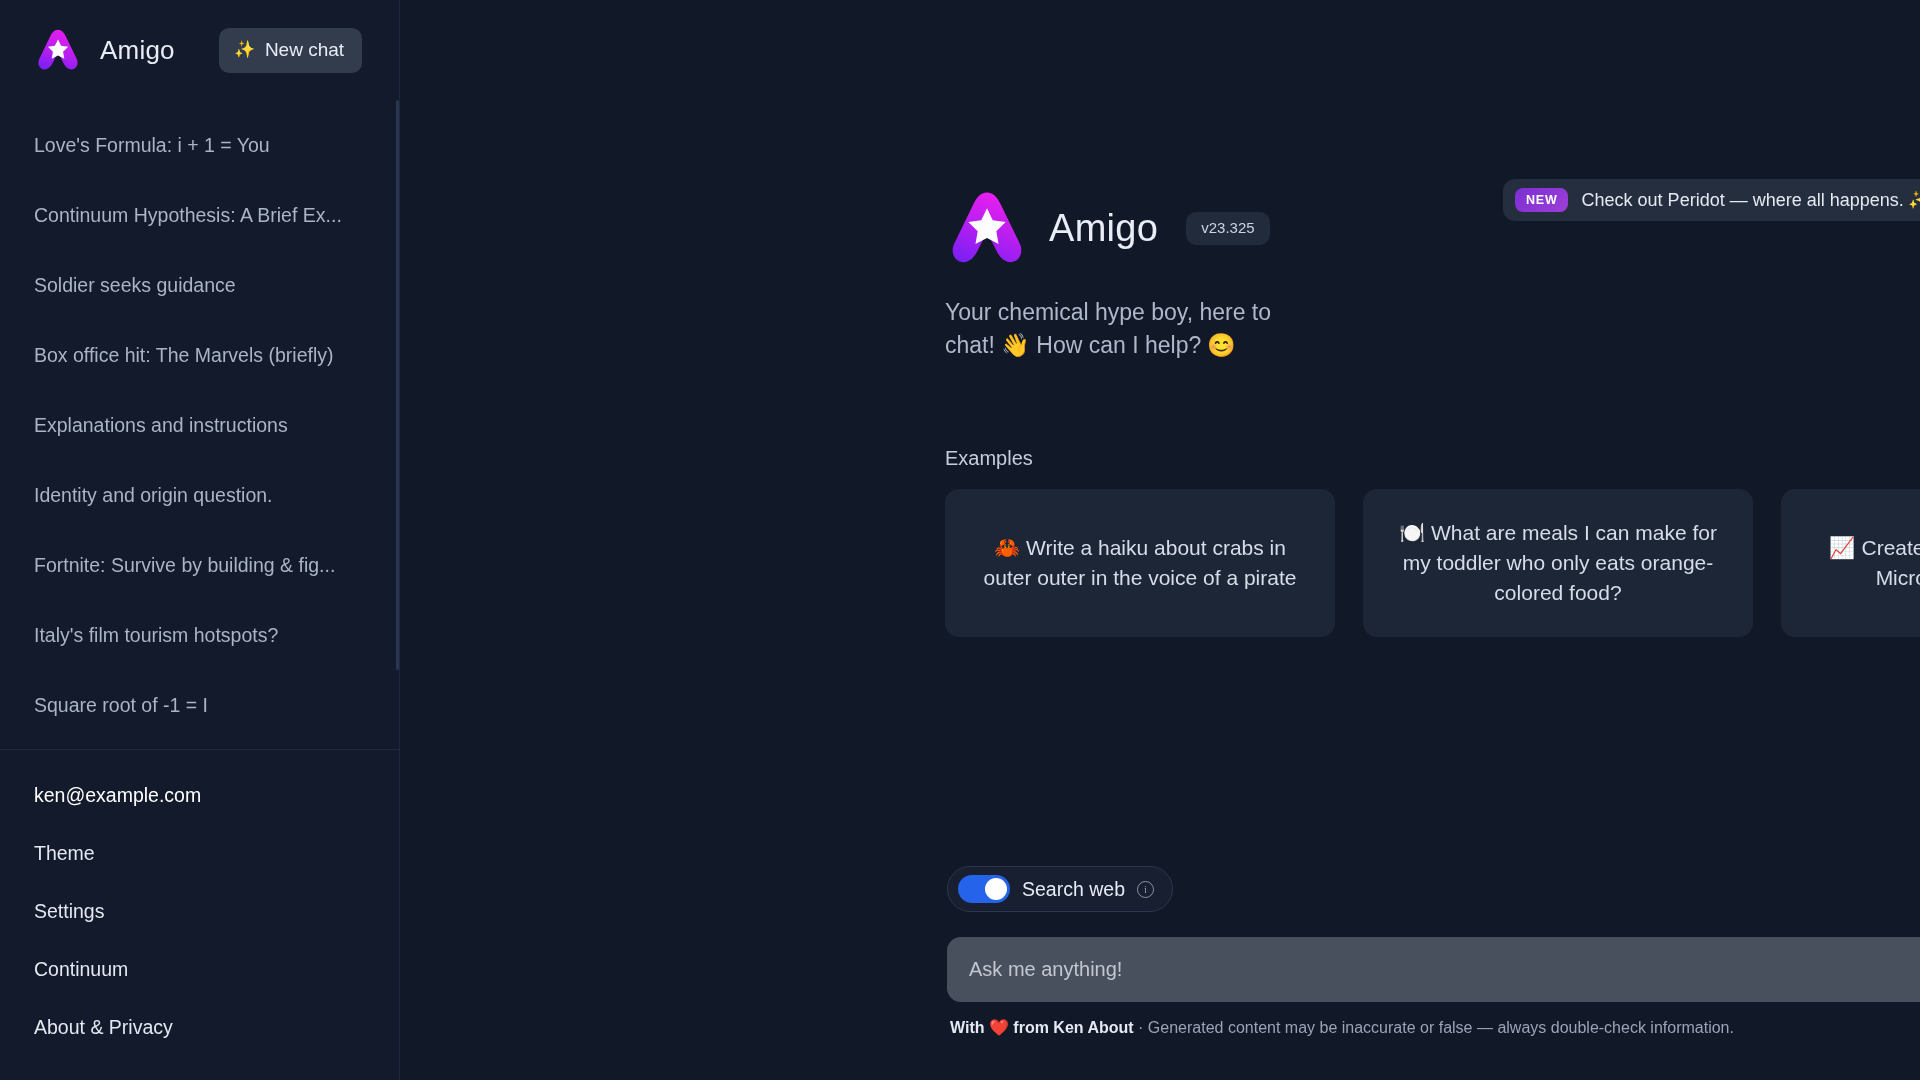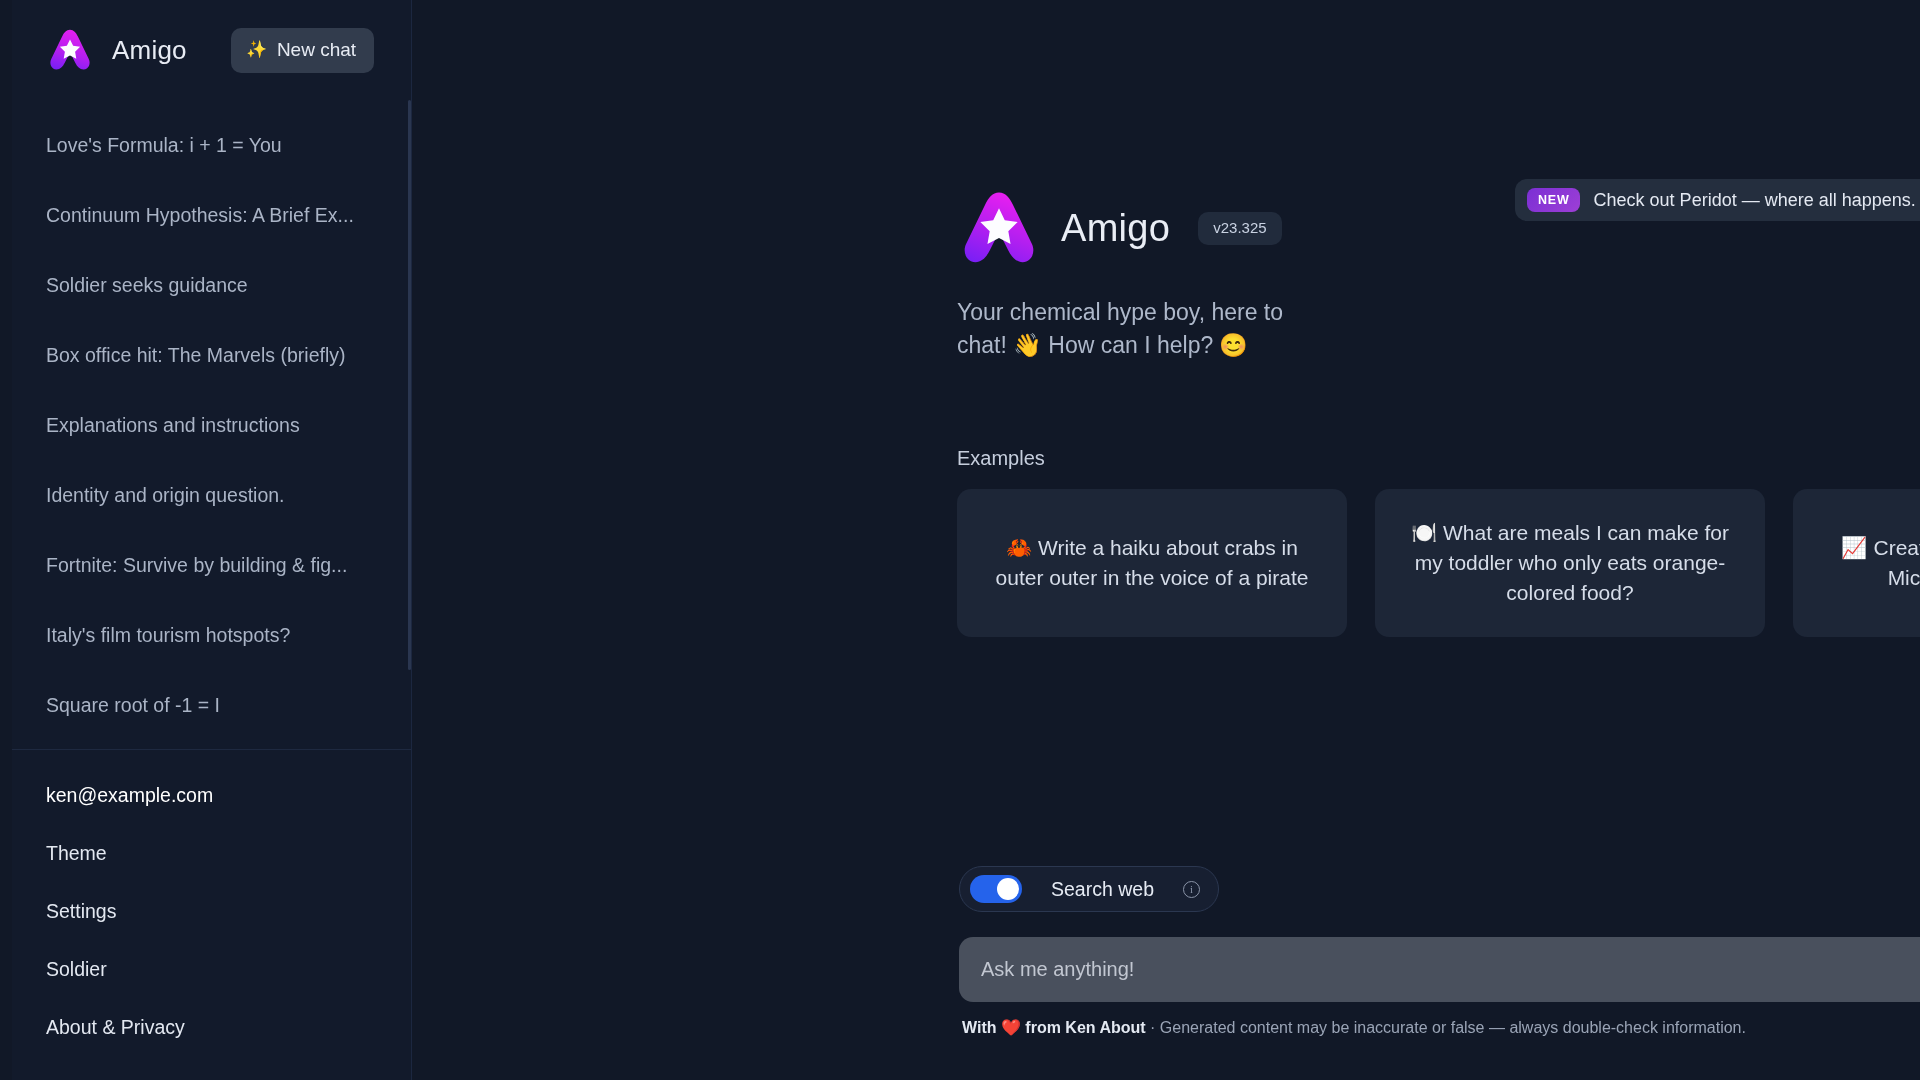--- a/index.html
+++ b/index.html
@@ -2,21 +2,21 @@
 <html><head>
 <meta charset="utf-8">
 <style>
   * { box-sizing: border-box; margin: 0; padding: 0; }
   html, body {
     width: 1920px; height: 1080px;
     background: #111827;
     font-family: "Liberation Sans", sans-serif;
     overflow: hidden;
   }
-  #app { display: flex; width: 1908px; height: 1080px; margin-left: 12px; }
+  #app { display: flex; width: 1908px; height: 1080px; }
 
   
   #sidebar {
     width: 400px; height: 1080px;
     background: #121a2b;
     border-right: 1px solid #1c2740;
     display: flex; flex-direction: column;
     position: relative;
   }
   .sb-top {
@@ -147,21 +147,21 @@
     cursor: pointer;
   }
 
   .search-toggle {
     position: absolute; left: 547px; top: 866px;
     height: 46px;
     background: #171f31;
     border: 1px solid #2b3750;
     border-radius: 23px;
     display: flex; align-items: center;
-    padding: 0 18px 0 10px; gap: 29px;
+    padding: 0 18px 0 10px; gap: 12px;
     cursor: pointer;
   }
   .switch {
     width: 52px; height: 28px; border-radius: 14px;
     background: #2563eb; position: relative; flex: none;
   }
   .switch .knob {
     position: absolute; right: 3px; top: 3px;
     width: 22px; height: 22px; border-radius: 50%;
     background: #fff;
@@ -253,21 +253,21 @@
         <div class="conv-item">
           <span>Square root of -1 = I</span>
         </div>
       </div>
 
     <div class="sb-divider"></div>
     <div class="sb-footer" id="footer-list">
         <div class="footer-item email">ken@example.com</div>
         <div class="footer-item">Theme</div>
         <div class="footer-item">Settings</div>
-        <div class="footer-item">Soldier</div>
+        <div class="footer-item">Continuum</div>
         <div class="footer-item">About &amp; Privacy</div>
       </div>
 
     <div class="sb-scroll"></div>
   </aside>
 
   <section id="main">
 
     <div class="banner">
       <span class="new-badge">NEW</span>

